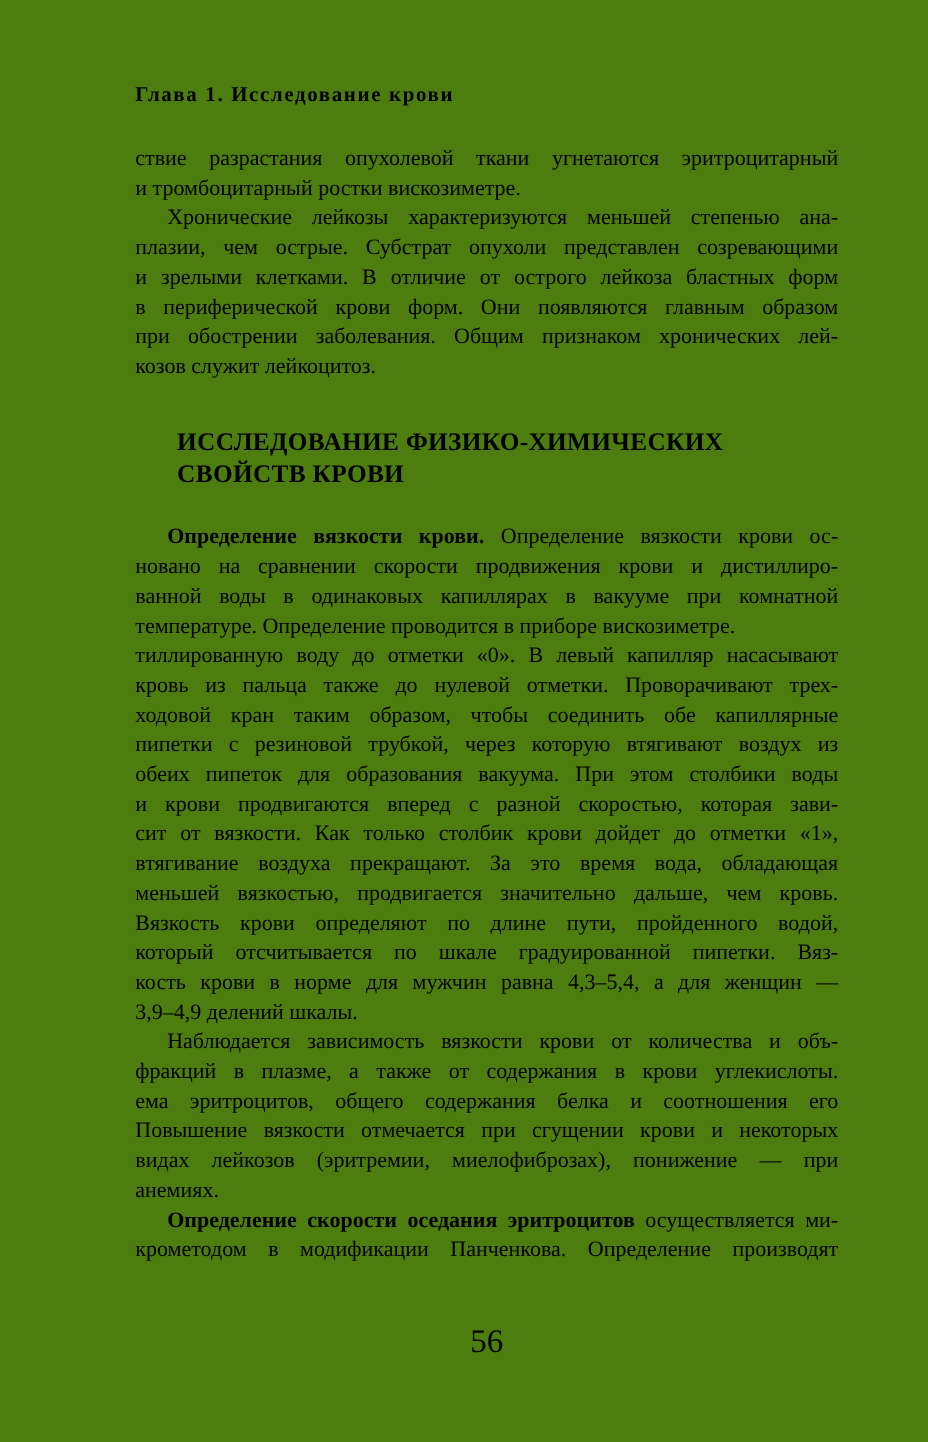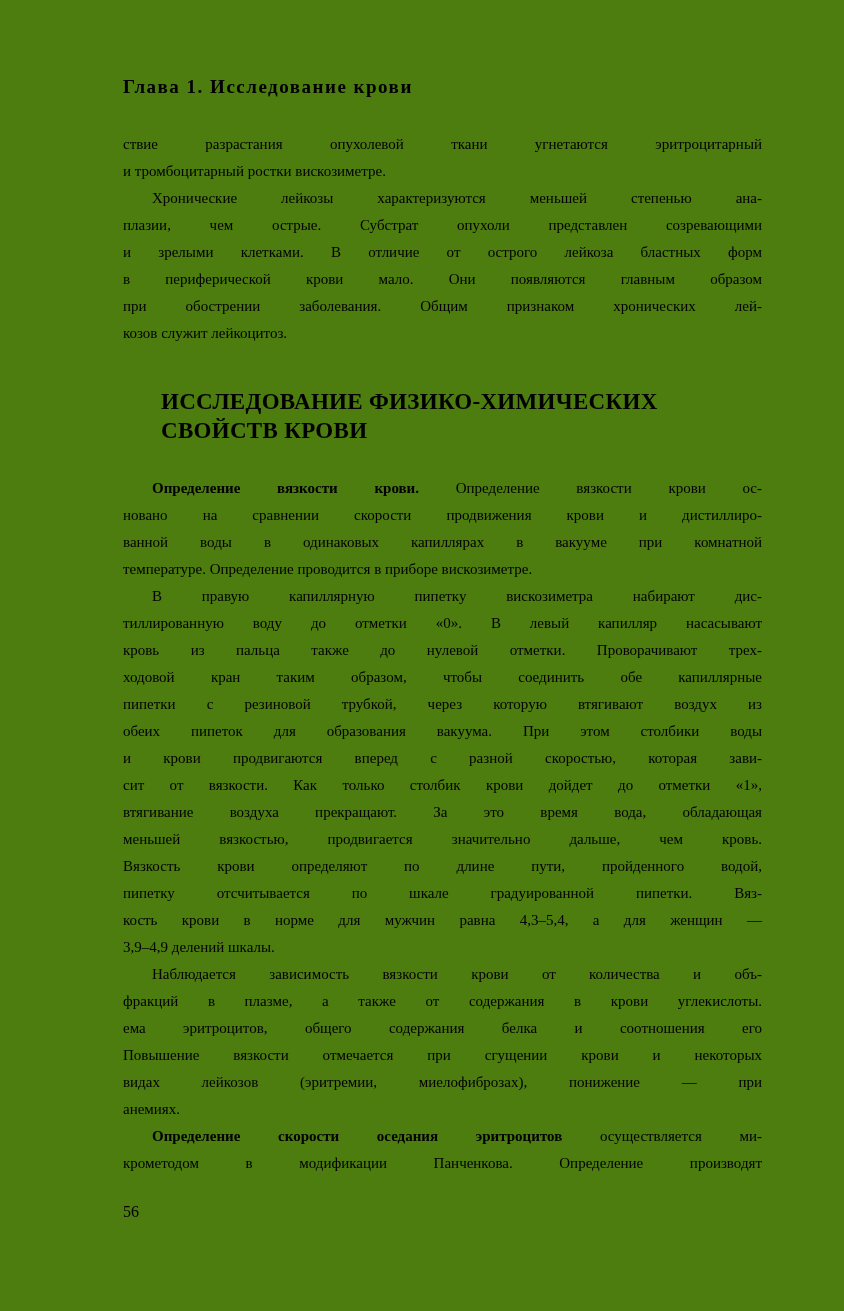--- a/index.html
+++ b/index.html
@@ -26,21 +26,21 @@
     white-space: nowrap;
   }
   .text-body {
     position: absolute;
     left: 123px;
     top: 131px;
     width: 639px;
   }
   .para { margin: 0; }
   .line {
-    font-size: 15px;
+    font-size: 20px;
     line-height: 27px;
     text-align: justify;
     text-align-last: justify;
   }
   .line.short {
     text-align-last: left;
   }
   .line.indent {
     text-indent: 29px;
   }
@@ -54,65 +54,65 @@
     line-height: 29px;
     text-align: left;
     text-align-last: left;
     letter-spacing: 0.3px;
   }
   .page-number {
     position: absolute;
     left: 123px;
     top: 1203px;
     width: 639px;
-    font-size: 16px;
+    text-align: center;
+    font-size: 30px;
   }
 </style>
 </head>
 <body>
 
 <div class="page">
   <div class="chapter-header">Глава 1. Исследование крови</div>
 
   <div class="text-body">
       <div class="para">
         <div class="line"><span class="">ствие разрастания опухолевой ткани угнетаются эритроцитарный</span></div>
         <div class="line short"><span class="">и тромбоцитарный ростки вискозиметре.</span></div>
       </div>
       <div class="para">
         <div class="line indent"><span class="">Хронические лейкозы характеризуются меньшей степенью ана-</span></div>
         <div class="line"><span class="">плазии, чем острые. Субстрат опухоли представлен созревающими</span></div>
         <div class="line"><span class="">и зрелыми клетками. В отличие от острого лейкоза бластных форм</span></div>
-        <div class="line"><span class="">в периферической крови мало. Они появляются главным образом</span></div>
+        <div class="line"><span class="">в периферической крови форм. Они появляются главным образом</span></div>
         <div class="line"><span class="">при обострении заболевания. Общим признаком хронических лей-</span></div>
         <div class="line short"><span class="">козов служит лейкоцитоз.</span></div>
       </div>
       <div class="heading">
         <div class="line"><span class="">ИССЛЕДОВАНИЕ ФИЗИКО-ХИМИЧЕСКИХ</span></div>
         <div class="line"><span class="">СВОЙСТВ КРОВИ</span></div>
       </div>
       <div class="para">
         <div class="line indent"><span class="b">Определение вязкости крови.</span><span class=""> Определение вязкости крови ос-</span></div>
         <div class="line"><span class="">новано на сравнении скорости продвижения крови и дистиллиро-</span></div>
         <div class="line"><span class="">ванной воды в одинаковых капиллярах в вакууме при комнатной</span></div>
         <div class="line short"><span class="">температуре. Определение проводится в приборе вискозиметре.</span></div>
       </div>
       <div class="para">
-        <div class="line indent"><span class="">В правую капиллярную пипетку вискозиметра набирают дис-</span></div>
         <div class="line"><span class="">тиллированную воду до отметки «0». В левый капилляр насасывают</span></div>
         <div class="line"><span class="">кровь из пальца также до нулевой отметки. Проворачивают трех-</span></div>
         <div class="line"><span class="">ходовой кран таким образом, чтобы соединить обе капиллярные</span></div>
         <div class="line"><span class="">пипетки с резиновой трубкой, через которую втягивают воздух из</span></div>
         <div class="line"><span class="">обеих пипеток для образования вакуума. При этом столбики воды</span></div>
         <div class="line"><span class="">и крови продвигаются вперед с разной скоростью, которая зави-</span></div>
         <div class="line"><span class="">сит от вязкости. Как только столбик крови дойдет до отметки «1»,</span></div>
         <div class="line"><span class="">втягивание воздуха прекращают. За это время вода, обладающая</span></div>
         <div class="line"><span class="">меньшей вязкостью, продвигается значительно дальше, чем кровь.</span></div>
         <div class="line"><span class="">Вязкость крови определяют по длине пути, пройденного водой,</span></div>
-        <div class="line"><span class="">пипетку отсчитывается по шкале градуированной пипетки. Вяз-</span></div>
+        <div class="line"><span class="">который отсчитывается по шкале градуированной пипетки. Вяз-</span></div>
         <div class="line"><span class="">кость крови в норме для мужчин равна 4,3–5,4, а для женщин —</span></div>
         <div class="line short"><span class="">3,9–4,9 делений шкалы.</span></div>
       </div>
       <div class="para">
         <div class="line indent"><span class="">Наблюдается зависимость вязкости крови от количества и объ-</span></div>
         <div class="line"><span class="">фракций в плазме, а также от содержания в крови углекислоты.</span></div>
         <div class="line"><span class="">ема эритроцитов, общего содержания белка и соотношения его</span></div>
         <div class="line"><span class="">Повышение вязкости отмечается при сгущении крови и некоторых</span></div>
         <div class="line"><span class="">видах лейкозов (эритремии, миелофиброзах), понижение — при</span></div>
         <div class="line short"><span class="">анемиях.</span></div>

